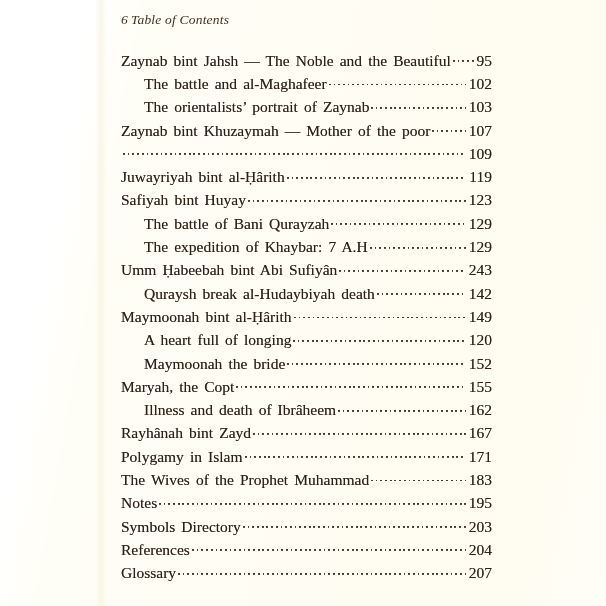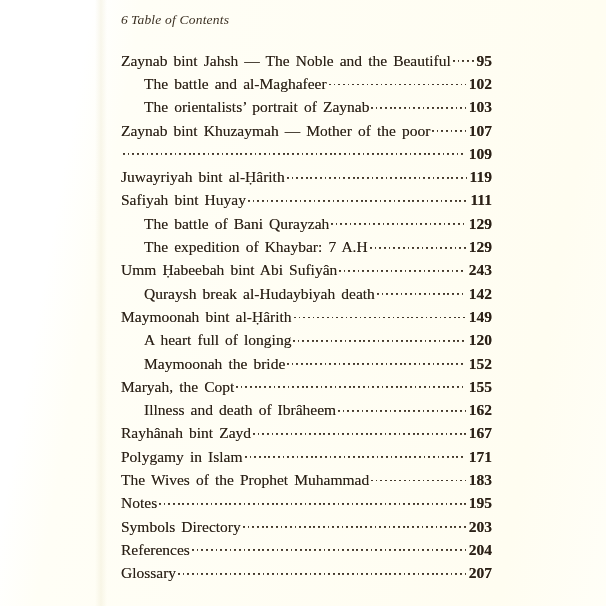--- a/index.html
+++ b/index.html
@@ -60,21 +60,20 @@
     height: 3px;
     margin: 0 1px 0 2px;
     background: repeating-linear-gradient(90deg, #43382b 0px, #43382b 1.7px, transparent 1.7px, transparent 4.7px);
     background-size: 100% 1.9px;
     background-position: left bottom;
     background-repeat: no-repeat;
   }
   .toc-page {
     white-space: nowrap;
     margin-left: 2px;
-    font-weight: bold;
   }
 </style>
 </head>
 <body>
 
 <div class="book-page">
   <div class="gutter-shade"></div>
 
   <div class="page-header">
     <span class="folio">6</span>
@@ -107,21 +106,21 @@
     <span class="toc-page">109</span>
   </div>
       <div class="toc-row">
     <span class="toc-title">Juwayriyah bint al-Ḥârith</span>
     <span class="toc-dots"></span>
     <span class="toc-page">119</span>
   </div>
       <div class="toc-row">
     <span class="toc-title">Safiyah bint Huyay</span>
     <span class="toc-dots"></span>
-    <span class="toc-page">111</span>
+    <span class="toc-page">123</span>
   </div>
       <div class="toc-row sub">
     <span class="toc-title">The battle of Bani Qurayzah</span>
     <span class="toc-dots"></span>
     <span class="toc-page">129</span>
   </div>
       <div class="toc-row sub">
     <span class="toc-title">The expedition of Khaybar: 7 A.H</span>
     <span class="toc-dots"></span>
     <span class="toc-page">129</span>

